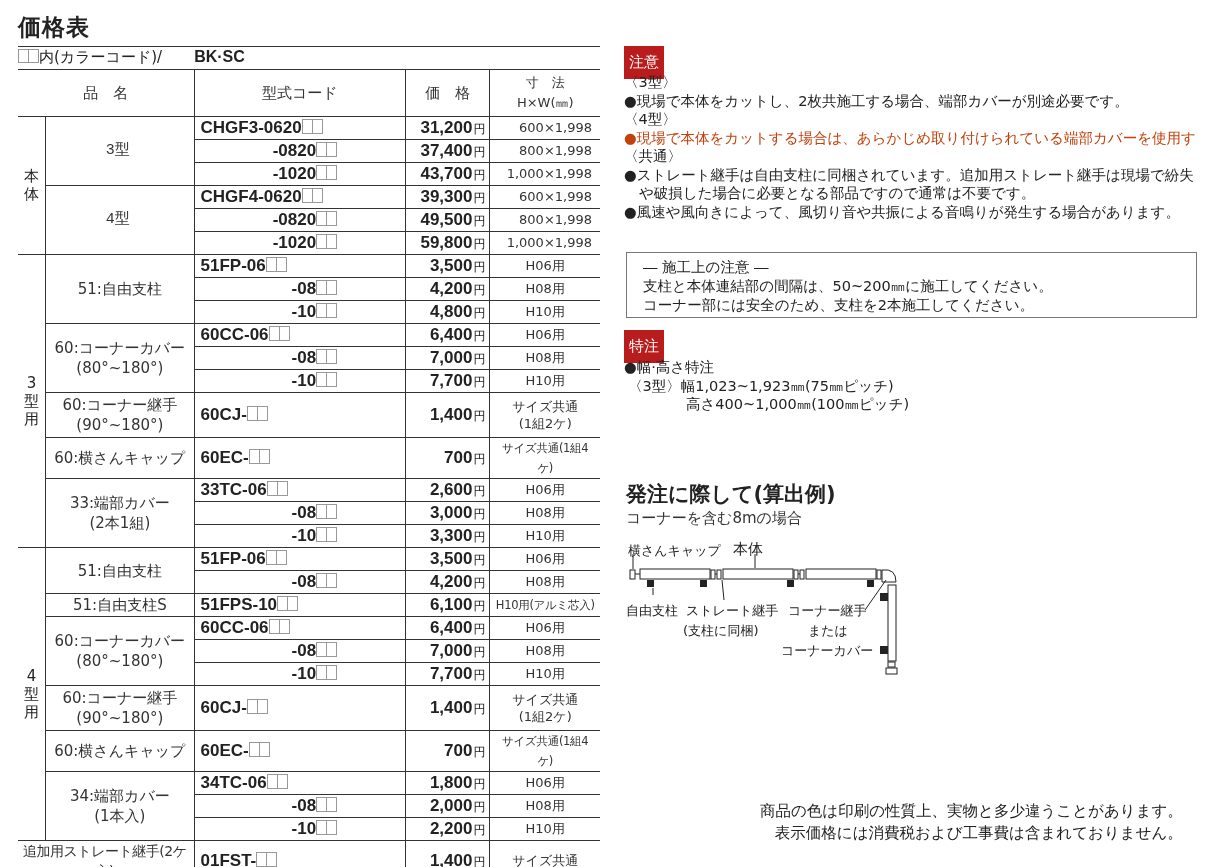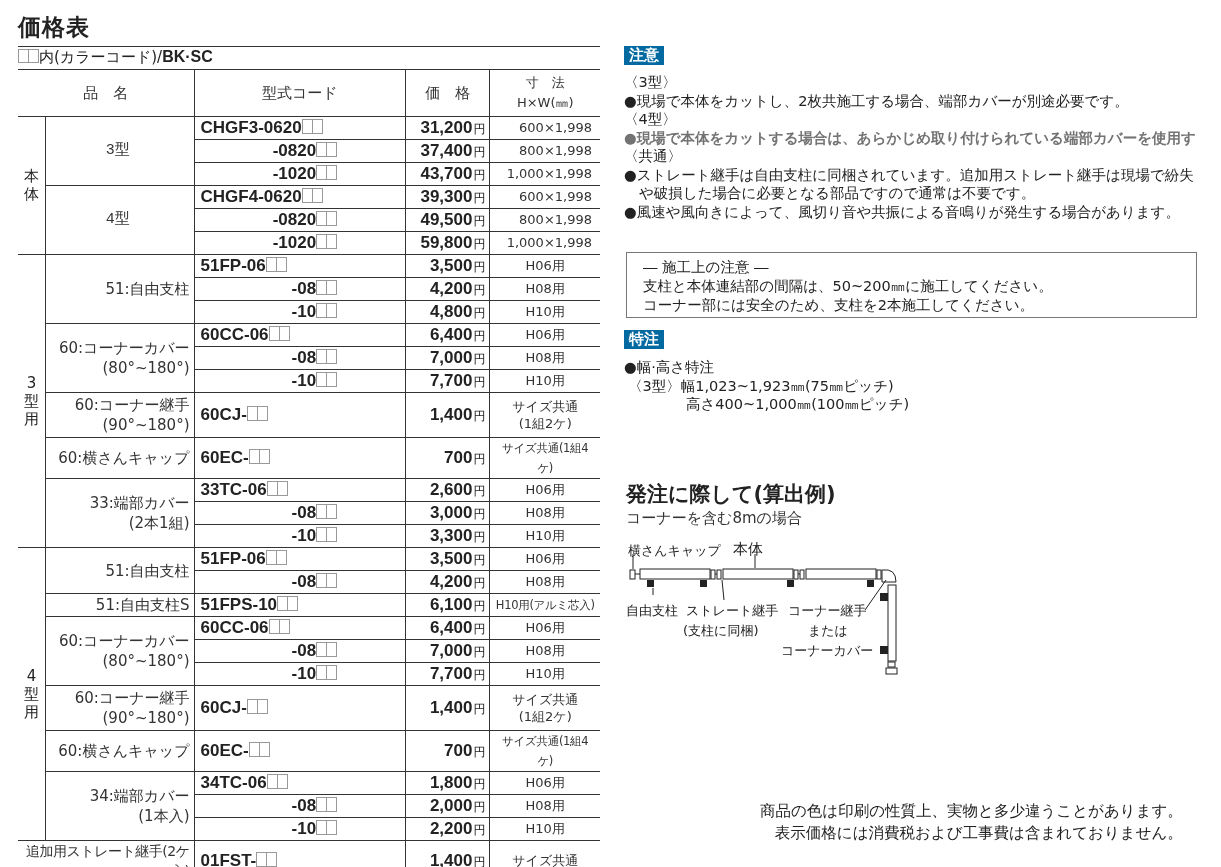--- a/index.html
+++ b/index.html
@@ -1,50 +1,50 @@
 <!DOCTYPE html>
 <html><head>
 <meta charset="utf-8">
 <style>
   html, body { margin:0; padding:0; background:#ffffff; }
   body { width:1221px; height:867px; position:relative; overflow:hidden;
          font-family:"DejaVu Sans","Liberation Sans",sans-serif; color:#222; }
   .title { position:absolute; left:18px; top:12px; font-size:23px; font-weight:bold; letter-spacing:1px; color:#222; }
   .subtitle-rule { position:absolute; left:18px; top:46px; width:582px; border-top:1.5px solid #333; }
   .color-note { position:absolute; left:18px; top:48px; font-size:15px; color:#222; }
-  .color-note b { font-family:"Liberation Sans",sans-serif; font-weight:bold; font-size:16px; }
+  .color-note b { font-family:"Liberation Sans",sans-serif; font-weight:bold; font-size:16px;margin-left:32px; }
   .box2 { display:inline-block; width:9px; height:12px; border:1px solid #999; margin-right:0px; vertical-align:-1px; }
   table.price { position:absolute; left:18px; top:69px; width:582px; border-collapse:collapse; font-size:14px; }
   table.price td, table.price th { border:1px solid #333; padding:0 4px; height:22px; line-height:20px; }
   table.price { border-top:1.5px solid #333; border-bottom:1.5px solid #333; }
   table.price tr > *:first-child { border-left:none; }
   table.price tr > *:last-child { border-right:none; }
   th { font-weight:normal; color:#333; font-size:15px; }
   th.dim { font-size:13px; line-height:16px; }
   td.cat { width:20px; text-align:center; vertical-align:middle; font-size:15px; line-height:17px; padding:0; border-bottom:1.5px solid #333;}
-  td.name { width:150px; text-align:right; padding-left:10px; font-size:15px; line-height:17px; color:#333; }
+  td.name { width:150px; text-align:center; padding-left:10px; font-size:15px; line-height:17px; color:#333; }
   td.name.center { text-align:center; padding-left:0;font-family:Liberation Mono, monospace; }
   td.code { width:158px; font-family:"Liberation Sans",sans-serif; font-weight:bold; font-size:17px; color:#222; }
   td.code.first { text-align:left; padding-left:6px;margin-top:24px; }
   td.code.sub { text-align:right; padding-right:68px; }
   .cb { display:inline-block; width:9px; height:13px; border:1px solid #999; vertical-align:-1px; }
   .cb + .cb { margin-left:-1px; }
   td.price { width:80px; text-align:right; font-family:"Liberation Sans",sans-serif; font-weight:bold; font-size:17px; padding-right:6px; color:#222; }
   td.price small { font-weight:normal; font-size:12px; margin-left:1px; }
   td.dim { text-align:center; font-size:13px; color:#333; width:100px; }
   td.dim.right { text-align:right; padding-right:8px; }
   td.dim.small { font-size:11.5px; letter-spacing:-0.3px;margin-left:32px; }
   td.dim.two { line-height:17px; }
   .dash-top td { border-top:1px dashed #555; }
   .vert { display:inline-block; line-height:18px; }
 
   
-  .badge { position:absolute; background:#0369a1; color:#fff; font-weight:bold; font-size:15px; padding:0 5px; }
+  .badge { position:absolute; background:#b91c1c; color:#fff; font-weight:normal; font-size:15px; padding:7px 5px; }
   .notes { position:absolute; left:624px; font-size:14.5px; line-height:18.5px; color:#222; }
-  .notes .red { color:#737373;font-weight:bold; }
+  .notes .red { color:#c2410c; }
   .notes .indent { padding-left:15px; }
   .caution-box { position:absolute; left:626px; top:252px; width:571px; height:66px; border:1px solid #777; box-sizing:border-box; padding:5px 16px; font-size:14.5px; line-height:19px; color:#222; }
   .order-title { position:absolute; left:626px; top:480px; font-size:21px; font-weight:bold; color:#222; }
   .order-sub { position:absolute; left:626px; top:509px; font-size:15px; color:#333; }
   .footer { position:absolute; left:760px; top:800px; font-size:15.5px; line-height:22px; color:#222; text-align:right; }
   .diag-label { position:absolute; font-size:13px; color:#222; white-space:nowrap; }
 </style>
 </head>
 <body>
 

